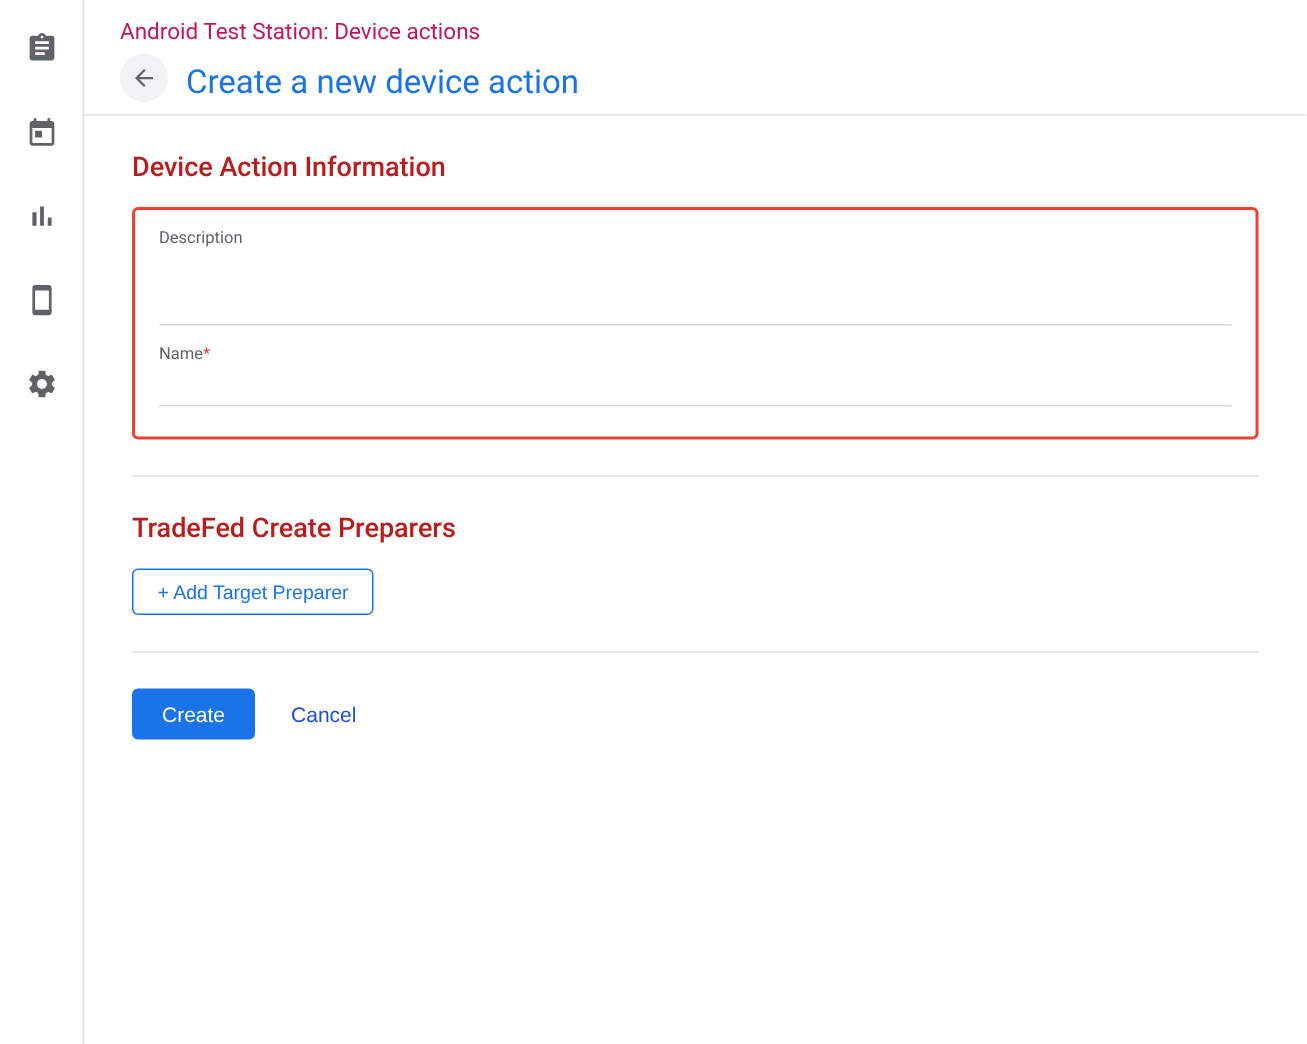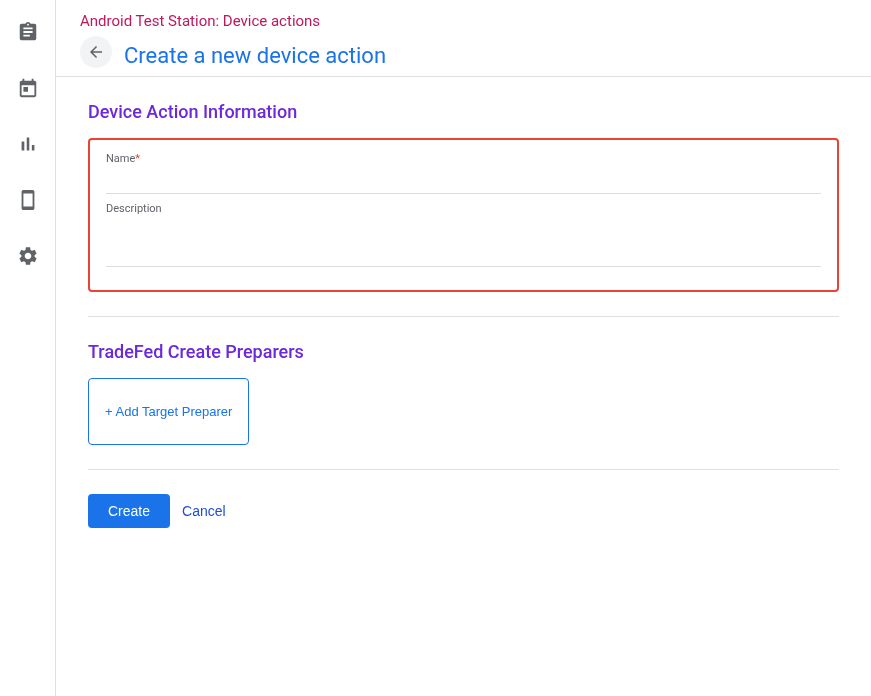--- a/index.html
+++ b/index.html
@@ -86,21 +86,21 @@
       flex: 1;
     }
 
     
     .section {
       margin-bottom: 24px;
     }
     .section-title {
       font-size: 18px;
       font-weight: 500;
-      color: #6d28d9;
+      color: #b91c1c;
       margin-bottom: 16px;
     }
     .section-divider {
       border: none;
       border-top: 1px solid #e0e0e0;
       margin: 24px 0;
     }
 
     
     .fields-container {
@@ -146,21 +146,21 @@
       resize: none;
       height: 48px;
       font-family: inherit;
     }
 
     
     .btn-outline {
       border: 1px solid #1a73e8;
       background: #fff;
       color: #1a73e8;
-      padding: 25px 16px;
+      padding: 7px 16px;
       border-radius: 4px;
       font-size: 13px;
       cursor: pointer;
       font-weight: 500;
     }
 
     
     .btn-primary {
       background: #1a73e8;
       color: #fff;
@@ -179,21 +179,21 @@
       color: #1d4ed8;
       font-size: 14px;
       cursor: pointer;
       padding: 9px 12px;
       font-weight: 500;
     }
 
     .action-row {
       display: flex;
       align-items: flex-start;
-      gap: 0;
+      gap: 12px;
       margin-top: 24px;
     }
   </style>
 </head>
 <body>
 
 <nav class="sidebar">
 
   <div class="sidebar-icon">
     <svg viewBox="0 0 24 24" xmlns="http://www.w3.org/2000/svg">
@@ -241,30 +241,30 @@
   </div>
 
   <div class="content">
 
     <div class="section">
       <div class="section-title">Device Action Information</div>
 
       <div class="fields-container">
 
         <div class="field-group">
+          <label class="field-label">Description</label>
+          <textarea class="description-input" style=""></textarea>
+        </div>
+
+        <div class="field-group">
           <label class="field-label">
             <span>Name</span><span class="required">*</span>
           </label>
           <input type="text" class="text-input" style="">
         </div>
-
-        <div class="field-group">
-          <label class="field-label">Description</label>
-          <textarea class="description-input" style=""></textarea>
-        </div>
       </div>
     </div>
 
     <hr class="section-divider">
 
     <div class="section">
       <div class="section-title">TradeFed Create Preparers</div>
       <button class="btn-outline">+ Add Target Preparer</button>
     </div>
 

